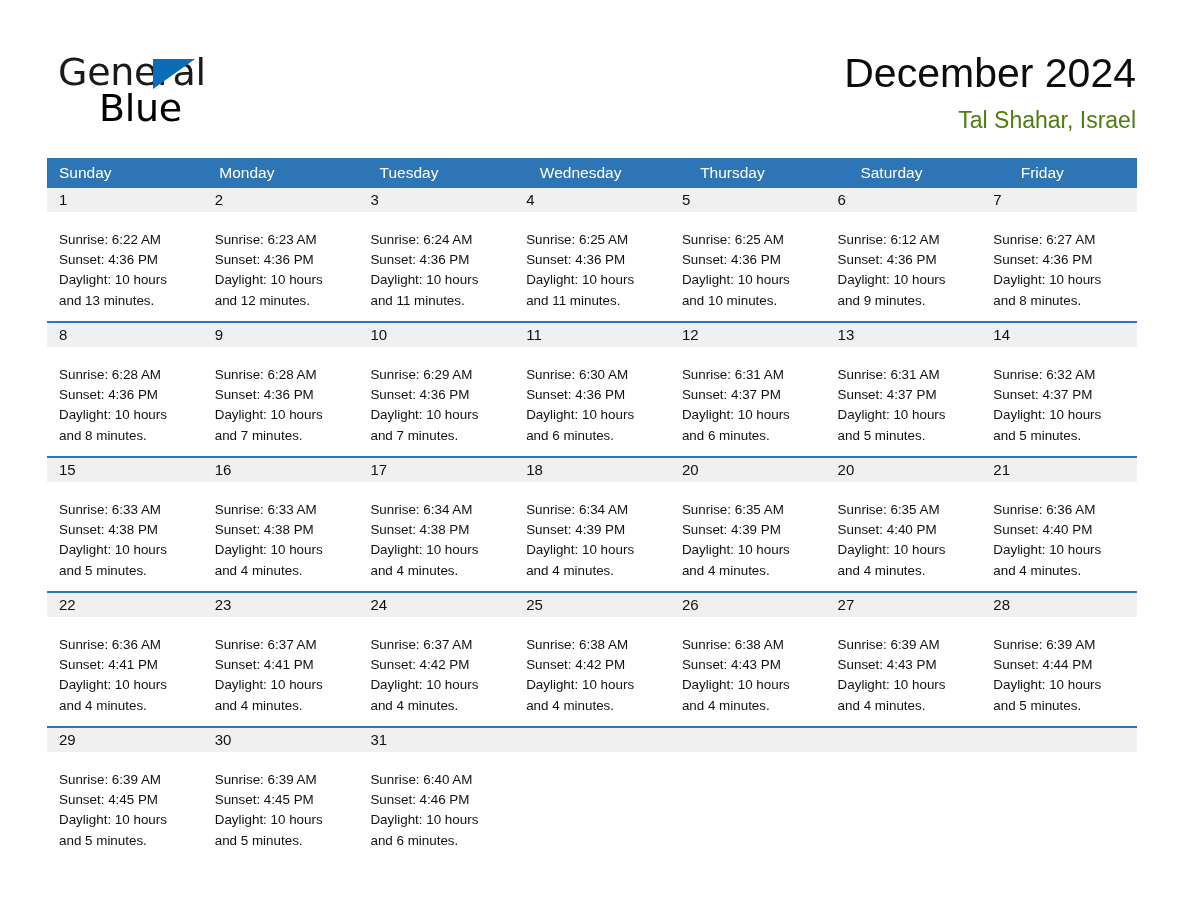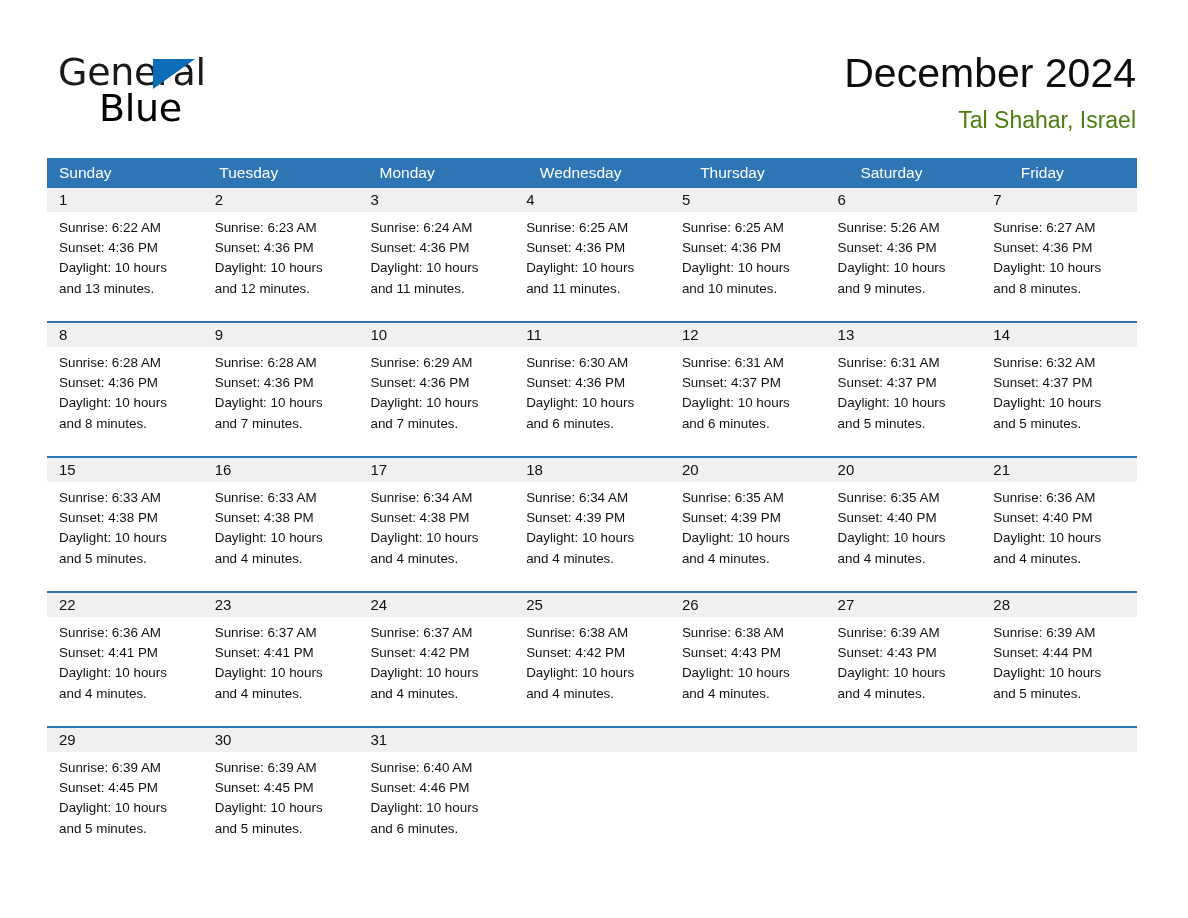--- a/index.html
+++ b/index.html
@@ -146,20 +146,21 @@
     overflow: hidden;
   }
   .day-cell.empty .day-number-band {
     background: #f0f0f0;
   }
   .day-info {
     padding: 6px 8px 0 12px;
     font-size: 13.4px;
     line-height: 20.2px;
     color: #111111;
+    margin-top: 12px;
   }
   .day-info div {
     white-space: nowrap;
     overflow: hidden;
   }
 </style>
 </head>
 <body>
 
 <div class="page">
@@ -175,22 +176,22 @@
     <div class="title-block">
       <div class="cal-title">December 2024</div>
       <div class="cal-subtitle">Tal Shahar, Israel</div>
     </div>
 
   </div>
 
   <div class="calendar">
     <div class="cal-header-row" id="weekday-header-row">
         <div class="cal-header-cell">Sunday</div>
+        <div class="cal-header-cell">Monday</div>
         <div class="cal-header-cell">Tuesday</div>
-        <div class="cal-header-cell">Monday</div>
         <div class="cal-header-cell">Wednesday</div>
         <div class="cal-header-cell">Thursday</div>
         <div class="cal-header-cell">Saturday</div>
         <div class="cal-header-cell">Friday</div>
       </div>
     <div id="calendar-weeks">
         <div class="week-row first">
           <div class="day-cell">
             <div class="day-number-band">1</div>
             <div class="day-info">
@@ -232,21 +233,21 @@
             <div class="day-info">
               <div>Sunrise: 6:25 AM</div>
               <div>Sunset: 4:36 PM</div>
               <div>Daylight: 10 hours</div>
               <div>and 10 minutes.</div>
             </div>
           </div>
           <div class="day-cell">
             <div class="day-number-band">6</div>
             <div class="day-info">
-              <div>Sunrise: 5:26 AM</div>
+              <div>Sunrise: 6:12 AM</div>
               <div>Sunset: 4:36 PM</div>
               <div>Daylight: 10 hours</div>
               <div>and 9 minutes.</div>
             </div>
           </div>
           <div class="day-cell">
             <div class="day-number-band">7</div>
             <div class="day-info">
               <div>Sunrise: 6:27 AM</div>
               <div>Sunset: 4:36 PM</div>

